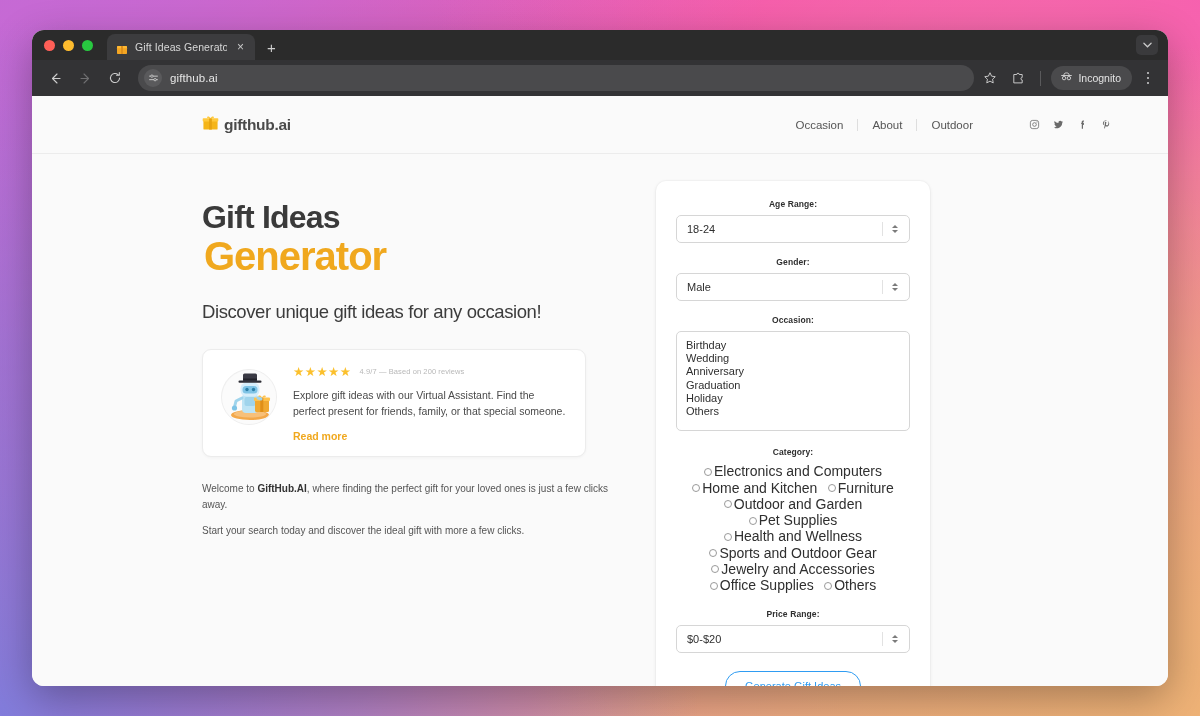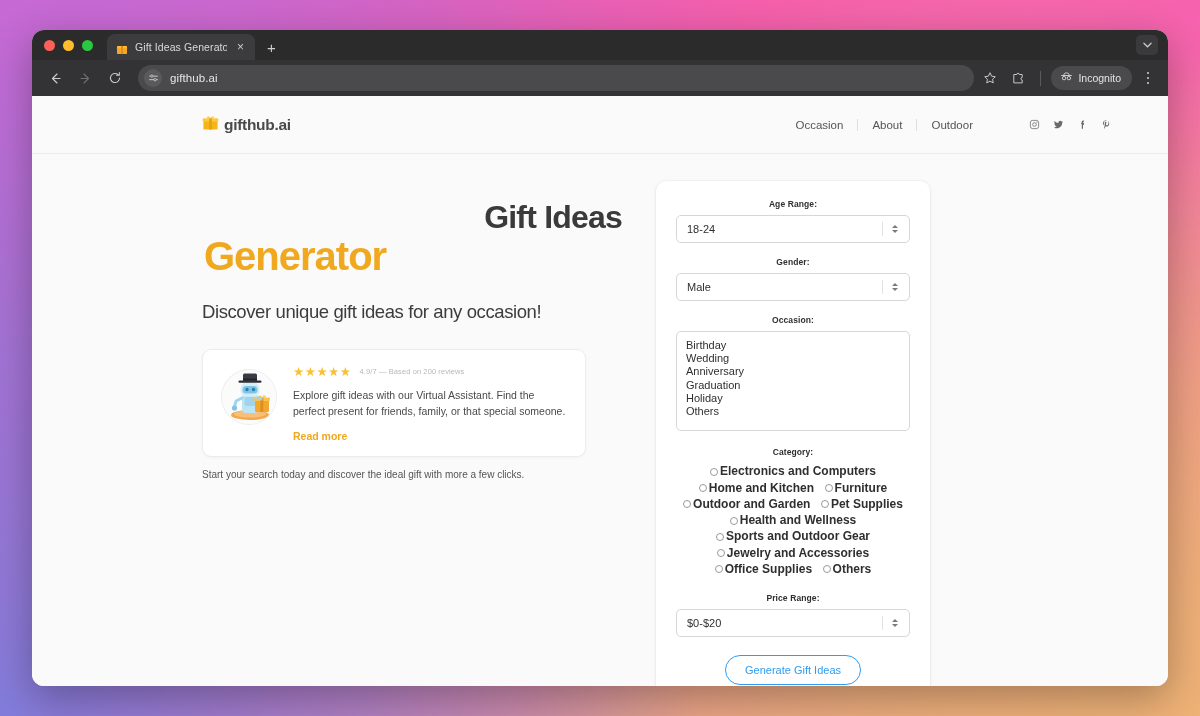--- a/index.html
+++ b/index.html
@@ -274,21 +274,20 @@
   .col-left { width: 420px; flex: 0 0 auto; padding-top: 14px; }
   .col-right { flex: 1 1 auto; display: flex; justify-content: flex-start; }
 
   
   .hero-line1 {
     font-size: 32px;
     font-weight: 700;
     color: #3a3a3a;
     letter-spacing: -0.8px;
     line-height: 1.08;
-    text-align: right;
   }
   .hero-line2 {
     font-size: 40px;
     font-weight: 700;
     color: #f0a81e;
     letter-spacing: -1px;
     line-height: 1.05;
     padding-left: 2px;
   }
   .hero-sub {
@@ -438,24 +437,23 @@
     vertical-align: middle;
   }
   .radio-dot {
     width: 8px; height: 8px;
     border: 1px solid #9a9a9a;
     border-radius: 50%;
     background: #fff;
     flex: 0 0 auto;
   }
   .radio-label {
-    font-size: 12px;
+    font-size: 14px;
     color: #2f2f2f;
     white-space: nowrap;
-    font-weight: bold;
   }
 
   
   .generate-wrap { text-align: center; margin-top: 18px; }
   .generate-btn {
     display: inline-block;
     border: 1px solid #2f9cf2;
     color: #2f9cf2;
     background: #fff;
     border-radius: 16px;
@@ -659,20 +657,23 @@
           <div class="review-body">
             <div class="stars-row">
               <span class="stars">★★★★★</span>
               <span class="rating-meta">4.9/7 — Based on 200 reviews</span>
             </div>
             <div class="review-text">Explore gift ideas with our Virtual Assistant. Find the perfect present for friends, family, or that special someone.</div>
             <a class="read-more">Read more</a>
           </div>
         </div>
 
+        <div class="welcome-para">
+          <span>Welcome to </span><b>GiftHub.AI</b><span>, where finding the perfect gift for your loved ones is just a few clicks away.</span>
+        </div>
         <div class="welcome-para welcome-para2">Start your search today and discover the ideal gift with more a few clicks.</div>
       </div>
 
       <div class="col-right">
         <div class="form-panel">
 
           <div class="field">
             <label class="field-label">Age Range:</label>
             <div class="select-box">
               <span class="select-value">18-24</span>

